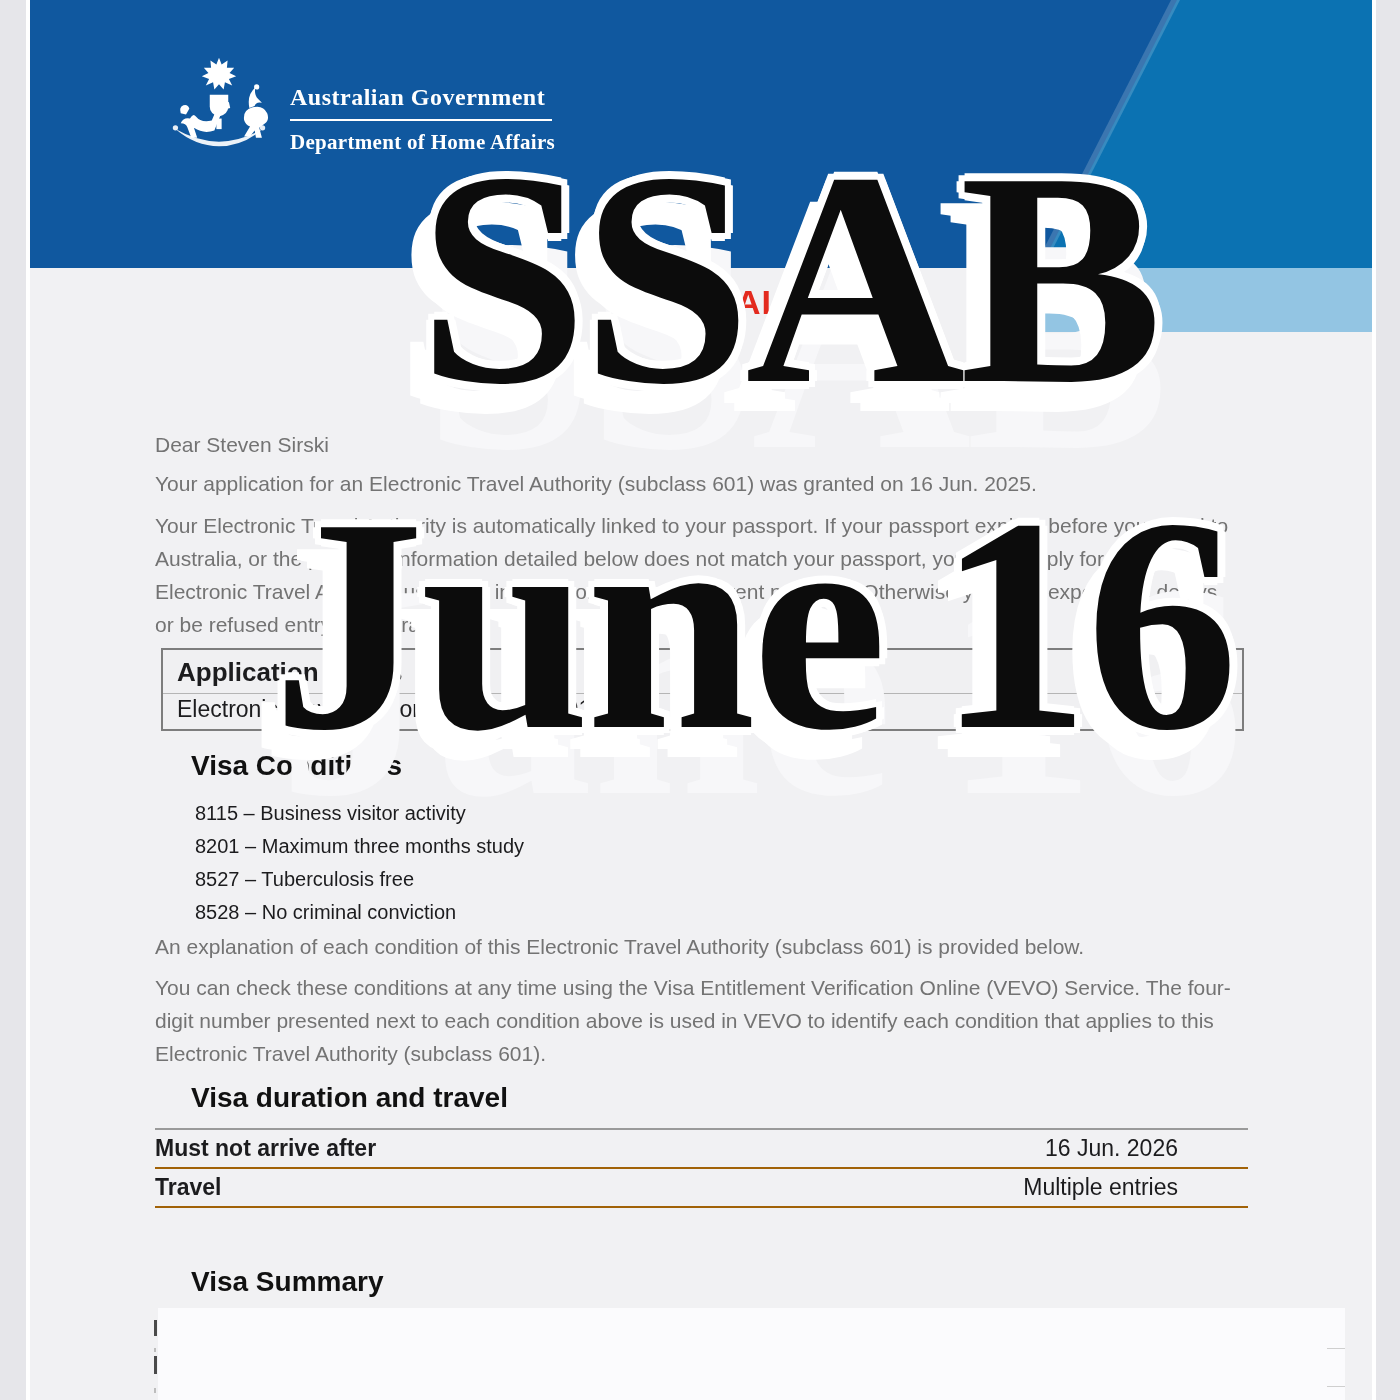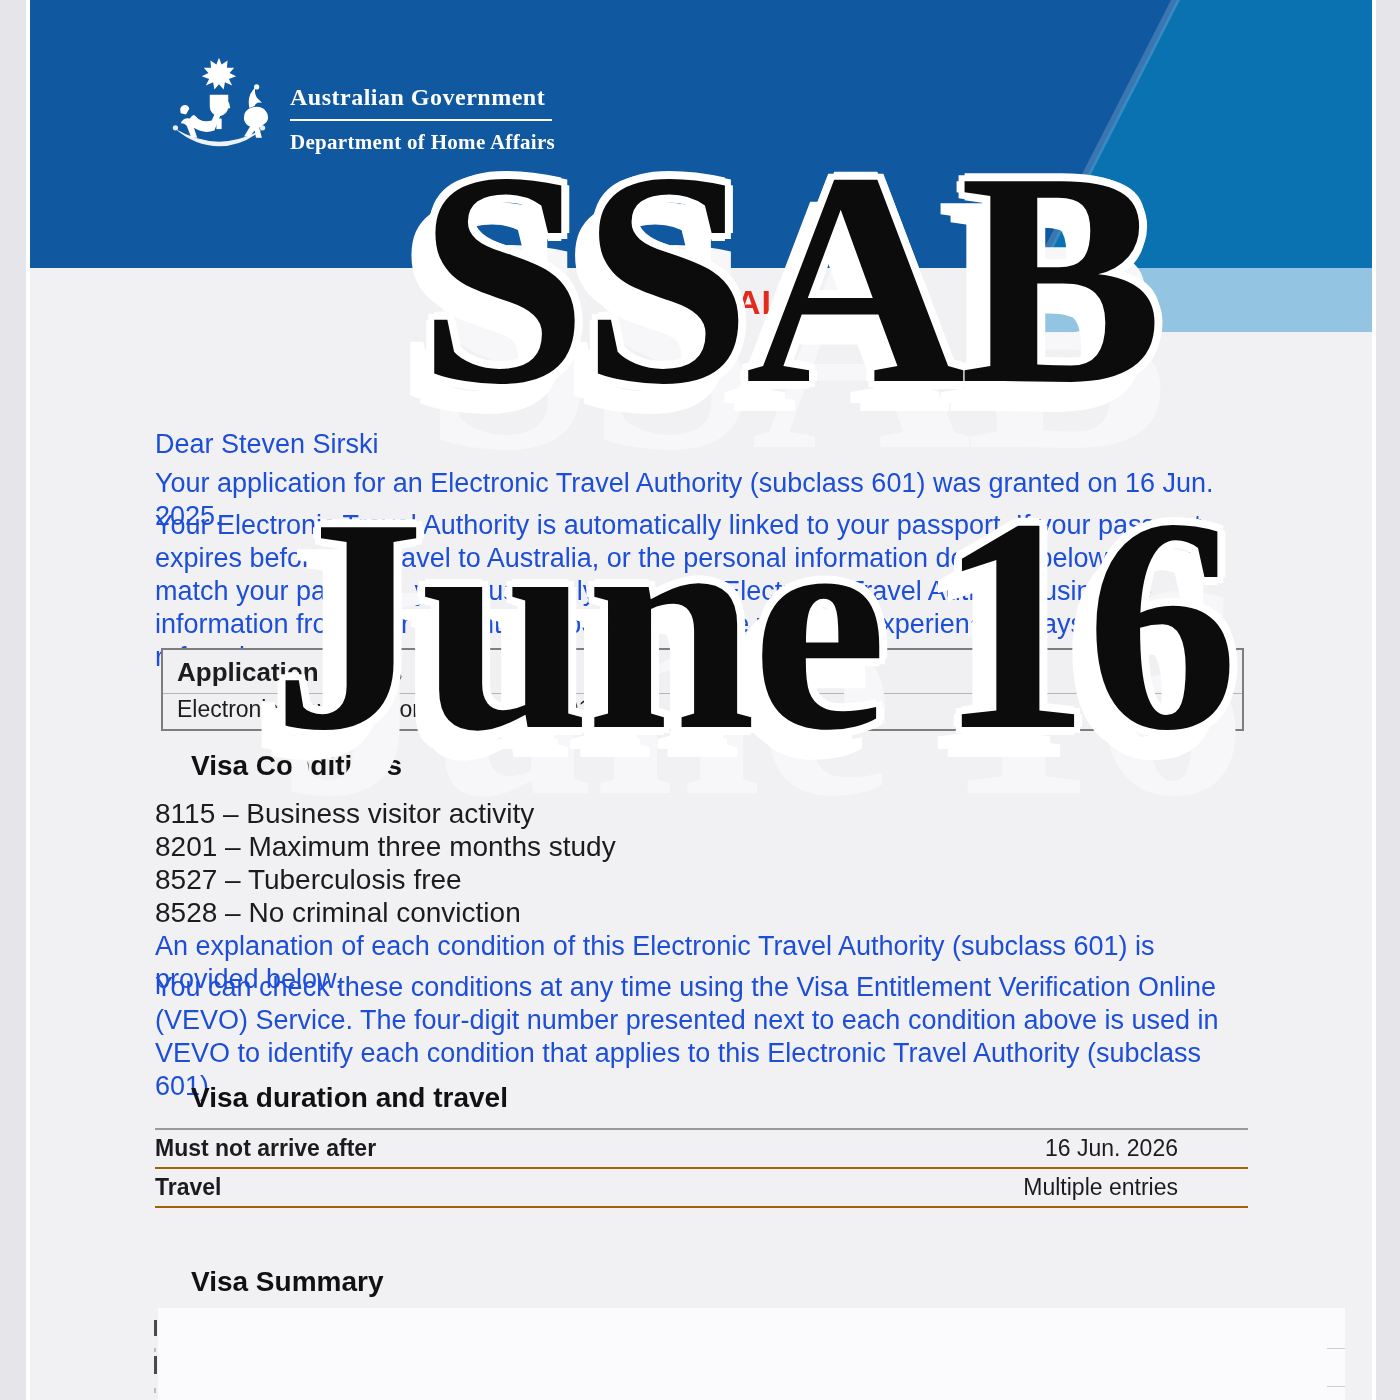--- a/index.html
+++ b/index.html
@@ -27,27 +27,27 @@
   .agency .rule{width:262px;height:2px;background:#fff;margin:8px 0 9px 0;}
   .agency .l2{font-size:21px;letter-spacing:0.3px;}
   
   .light-band{position:absolute;top:268px;left:0;right:0;height:64px;background:#93c5e3;
     clip-path:polygon(992px 0,100% 0,100% 100%,958px 100%);}
   
   .official{position:absolute;top:283px;left:0;width:100%;text-align:center;
     color:#e32a1e;font-weight:bold;font-size:34px;letter-spacing:1px;}
   
   .abs{position:absolute;}
-  .bodytext{font-size:27px;line-height:33px;color:#1d4ed8;}
+  .bodytext{font-size:21px;line-height:33px;color:#737373;}
   .heading{font-size:28px;font-weight:bold;color:#111;margin-left:36px;}
   .status-box{left:131px;top:648px;width:1083px;border:2px solid #7d7d7d;box-sizing:border-box;background:#f0f0f2;}
   .status-box .sb-title{font-size:26px;font-weight:bold;padding:7px 14px 5px 14px;}
   .status-box .sb-row{display:flex;justify-content:space-between;border-top:1px solid #b5b5b5;
     padding:2px 16px 6px 14px;font-size:23px;}
-  .cond-line{font-size:28px;line-height:33px;}
+  .cond-line{font-size:20px;line-height:33px;margin-left:40px;}
   .dur-table{left:125px;top:1128px;width:1093px;}
   .dur-row{display:flex;justify-content:space-between;align-items:center;
     border-bottom:2px solid #a16207;padding:5px 0;height:27px;}
   .dur-row:first-child{border-top:2px solid #9a9a9a;}
   .dur-label{font-weight:bold;font-size:23px;}
   .dur-value{font-size:23px;padding-right:70px;}
   .summary-box{left:128px;top:1308px;width:1187px;height:92px;background:#fbfbfd;}
   .tick{position:absolute;width:3px;background:#4a4a4a;left:-4px;}
   .tick.faint{background:#bdbdbd;width:2px;}
   .hline{position:absolute;height:1px;background:#cfcfcf;right:0;width:18px;}

